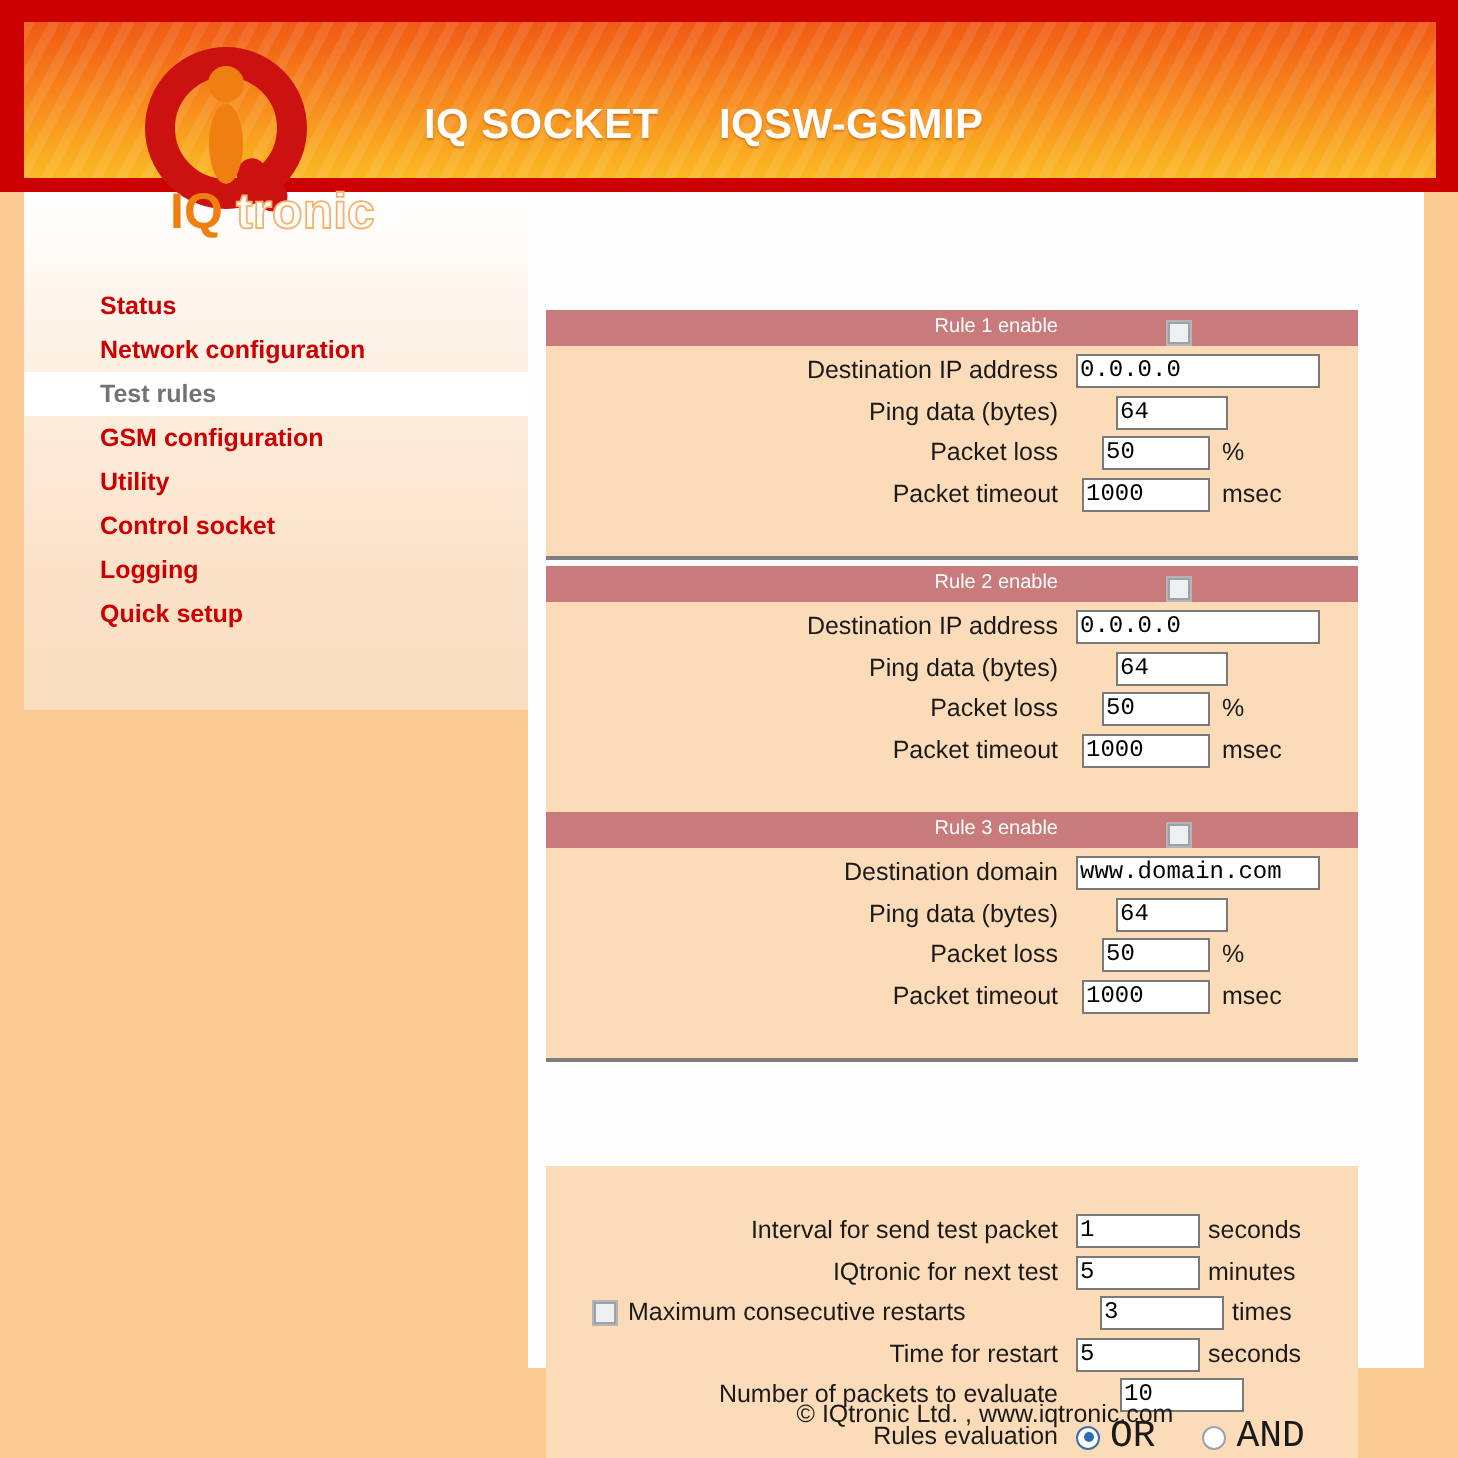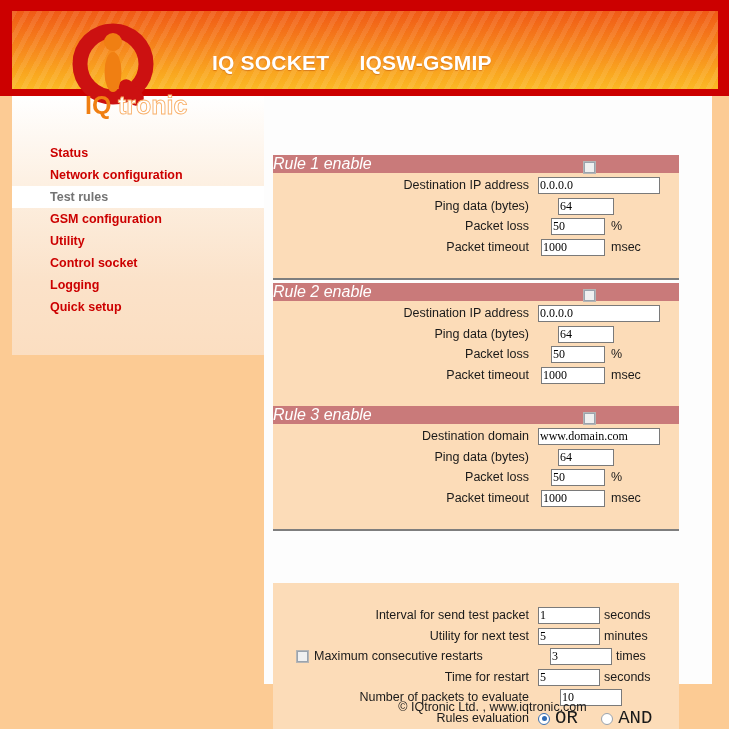--- a/index.html
+++ b/index.html
@@ -107,25 +107,24 @@
   }
   .rule-head {
     height: 18px;
     background: #c97a7a;
     position: relative;
   }
   .rule-head .rh-label {
     position: absolute;
     left: 0; top: 0;
     width: 256px;
-    text-align: left;
+    text-align: right;
     line-height: 18px;
     color: #ffffff;
-    font-size: 16px;
-    font-style: italic;
+    font-size: 10px;
   }
   .rule-head .rh-check {
     position: absolute;
     left: 310px; top: 3px;
   }
   .rule-body {
     background: #fcdcb8;
     padding: 2px 0 21px 0;
   }
   .row {
@@ -148,21 +147,21 @@
     line-height: 20.5px;
     font-size: 12.5px;
     color: #1a1a1a;
   }
   .fld {
     position: absolute;
     top: 2px;
     height: 15px;
     border: 1px solid #7a7a7a;
     background: #ffffff;
-    font-family: Liberation Serif, serif;
+    font-family: Liberation Mono, monospace;
     font-size: 12px;
     color: #000;
     padding: 0 1px;
     box-sizing: content-box;
     line-height: 15px;
   }
   .unit {
     position: absolute;
     top: 0;
     line-height: 20.5px;
@@ -379,21 +378,21 @@
       <div class="sep"></div>
     </div>
 
     <div class="settings-box">
       <div class="row">
         <div class="lbl">Interval for send test packet</div>
         <input class="fld f-int" type="text" value="1" style="">
         <span class="unit u-sec">seconds</span>
       </div>
       <div class="row">
-        <div class="lbl">Utility for next test</div>
+        <div class="lbl">IQtronic for next test</div>
         <input class="fld f-nxt" type="text" value="5" style="">
         <span class="unit u-min">minutes</span>
       </div>
       <div class="row">
         <span class="lbl-left" style="left:23px;"><span class="cb"><span class="cb-inner"></span></span></span>
         <span class="lbl-left" style="left:41px;">Maximum consecutive restarts</span>
         <input class="fld f-max" type="text" value="3" style="">
         <span class="unit u-tim">times</span>
       </div>
       <div class="row">

